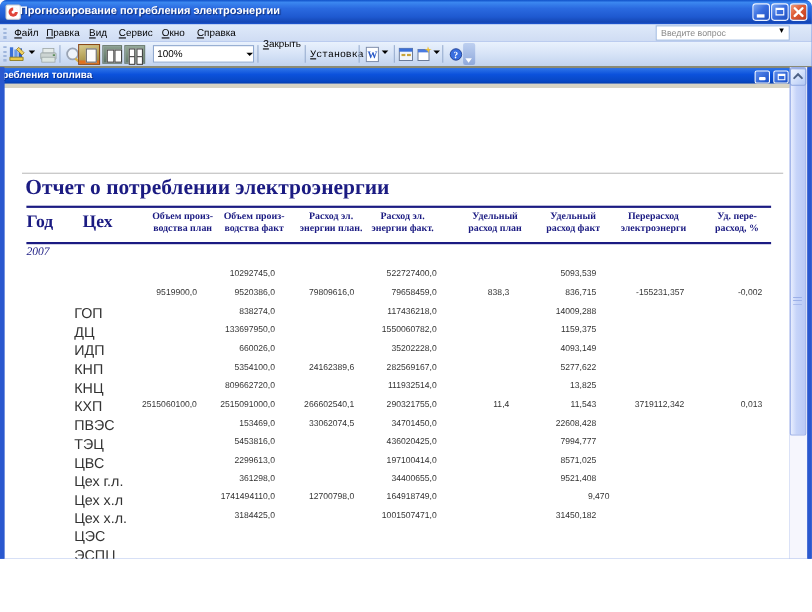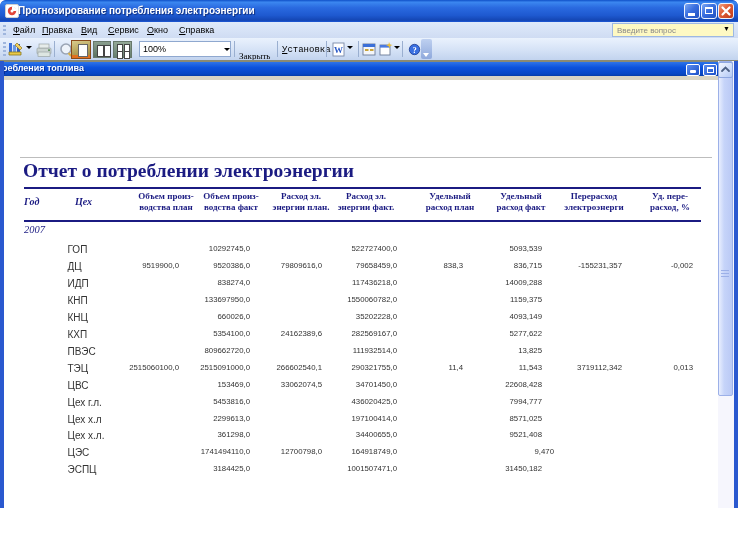--- a/index.html
+++ b/index.html
@@ -16,21 +16,21 @@
   .capbtn{top:3px;width:16px;height:16px;border-radius:3px;
     border:1px solid #eef3ff;box-sizing:border-box;
     background:linear-gradient(135deg,#7da8f2 0%,#3a6fe0 45%,#2050c0 100%);
     color:#fff;}
   #btnclose{background:linear-gradient(135deg,#f0a080 0%,#e0603a 40%,#c03a1a 100%);}
   
   #menubar{left:0;top:22px;width:738px;height:16px;
     background:linear-gradient(180deg,#dfeafa,#cfdcf3);}
   .menuitem{top:25px;font-size:9px;color:#000;}
   .menuitem span{text-decoration:underline;}
-  #qbox{left:612px;top:23px;width:122px;height:14px;background:#fef9c3;
+  #qbox{left:596px;top:23px;width:122px;height:14px;background:#ffffff;
     border:1px solid #9db8e2;box-sizing:border-box;}
   #qbox .qt{position:absolute;left:4px;top:2px;font-size:8px;color:#8a8a8a;}
   #qbox .qa{position:absolute;right:1px;top:1px;width:11px;height:10px;
     font-size:7px;color:#000;text-align:center;}
   
   #toolbar{left:0;top:38px;width:738px;height:22px;
     background:linear-gradient(180deg,#eaf2fd 0%,#d5e2f6 55%,#c2d3ee 100%);}
   #mdiline{left:0px;top:59.5px;width:738px;height:2.5px;background:#8a8a74;}
   .tsep{top:3px;width:1px;height:16px;background:#9aafd0;}
   .grip{width:3px;top:4px;height:14px;
@@ -53,25 +53,25 @@
     box-sizing:border-box;background:linear-gradient(135deg,#5b8cee,#1a50c8);}
   #tanstrip{left:4px;top:76px;width:714px;height:4px;background:#d8d4c4;}
   
   #report{left:4px;top:80px;width:713.5px;height:441px;background:#fff;overflow:hidden;}
   #rpttitle{left:19px;top:80px;font-size:19.5px;line-height:21px;font-weight:bold;
     font-family:"Liberation Serif",serif;color:#1b1b82;}
   .hline{left:20px;width:677px;background:#1b1b82;}
   .grayline{left:16px;top:76.5px;width:692px;height:1px;background:#bdbdbd;}
   .hdr{font-family:"Liberation Serif",serif;font-weight:bold;font-size:9px;
     line-height:11px;color:#1b1b82;text-align:center;white-space:pre-line;}
-  .hdrl{font-family:"Liberation Serif",serif;font-weight:bold;font-size:10px;line-height:10px;
-    color:#1b1b82;font-style:italic;}
+  .hdrl{font-family:"Liberation Serif",serif;font-weight:bold;font-size:16px;line-height:10px;
+    color:#1b1b82;}
   #yr{left:20px;top:144px;font-family:"Liberation Serif",serif;font-style:italic;
     font-size:10.5px;color:#1b1b82;}
-  .dl{position:absolute;font-size:10px;color:#333;}
+  .dl{position:absolute;font-size:13px;color:#333;margin-top:33px;}
   .dn{position:absolute;font-size:7.8px;color:#333;}
   
   .sbtn{background:linear-gradient(135deg,#f4f8ff 0%,#cddcfa 60%,#b4c9f4 100%);
     border:1px solid #8ea7e0;border-radius:2px;box-sizing:border-box;}
   #vsb{left:717.5px;top:61px;width:16px;height:463px;background:#f6f6fd;}
   #vthumb{left:0.5px;top:24px;width:15px;height:335px;
     background:linear-gradient(90deg,#e8eefe,#c6d4f9 40%,#bac9f5);
     border:1px solid #9cb0e8;border-radius:2px;box-sizing:border-box;}
   #hsb{left:4px;top:521px;width:729.5px;height:16.5px;background:#f6f5ef;}
   #hthumb{left:74px;top:0.5px;width:570px;height:15px;
@@ -164,21 +164,21 @@
     <div style="position:absolute;left:2.5px;top:2px;width:4.6px;height:5.6px;background:#fff;border:0.5px solid #444;"></div>
     <div style="position:absolute;left:9.5px;top:2px;width:4.6px;height:5.6px;background:#fff;border:0.5px solid #444;"></div>
     <div style="position:absolute;left:2.5px;top:9px;width:4.6px;height:5.6px;background:#fff;border:0.5px solid #444;"></div>
     <div style="position:absolute;left:9.5px;top:9px;width:4.6px;height:5.6px;background:#fff;border:0.5px solid #444;"></div>
   </div>
   <div id="zoombox" class="abs">
       <div class="zt">100%</div>
     </div>
   <div class="abs darr" style="left:224px;top:48px;"></div>
   <div class="abs tsep" style="left:234px;top:41px;"></div>
-  <div class="abs tbtn-txt" style="left:239px;top:48px;font-family:Liberation Serif, serif;"><u>З</u>акрыть</div>
+  <div class="abs tbtn-txt" style="left:239px;top:32px;"><u>З</u>акрыть</div>
   <div class="abs tsep" style="left:277px;top:41px;"></div>
   <div class="abs tbtn-txt" style="left:282px;top:42px;font-family:Liberation Mono, monospace;"><u>У</u>становка</div>
   <div class="abs tsep" style="left:326px;top:41px;"></div>
 
   <svg class="abs" style="left:332px;top:42px" width="14" height="15">
     <rect x="1" y="1" width="11" height="13" fill="#fff" stroke="#7a8aa8" stroke-width="0.9"></rect>
     <text x="6.5" y="11" font-size="9" font-weight="bold" fill="#2a5ac8" text-anchor="middle" font-family="Liberation Serif">W</text>
   </svg>
   <div class="abs darr" style="left:347px;"></div>
   <div class="abs tsep" style="left:358px;top:41px;"></div>

